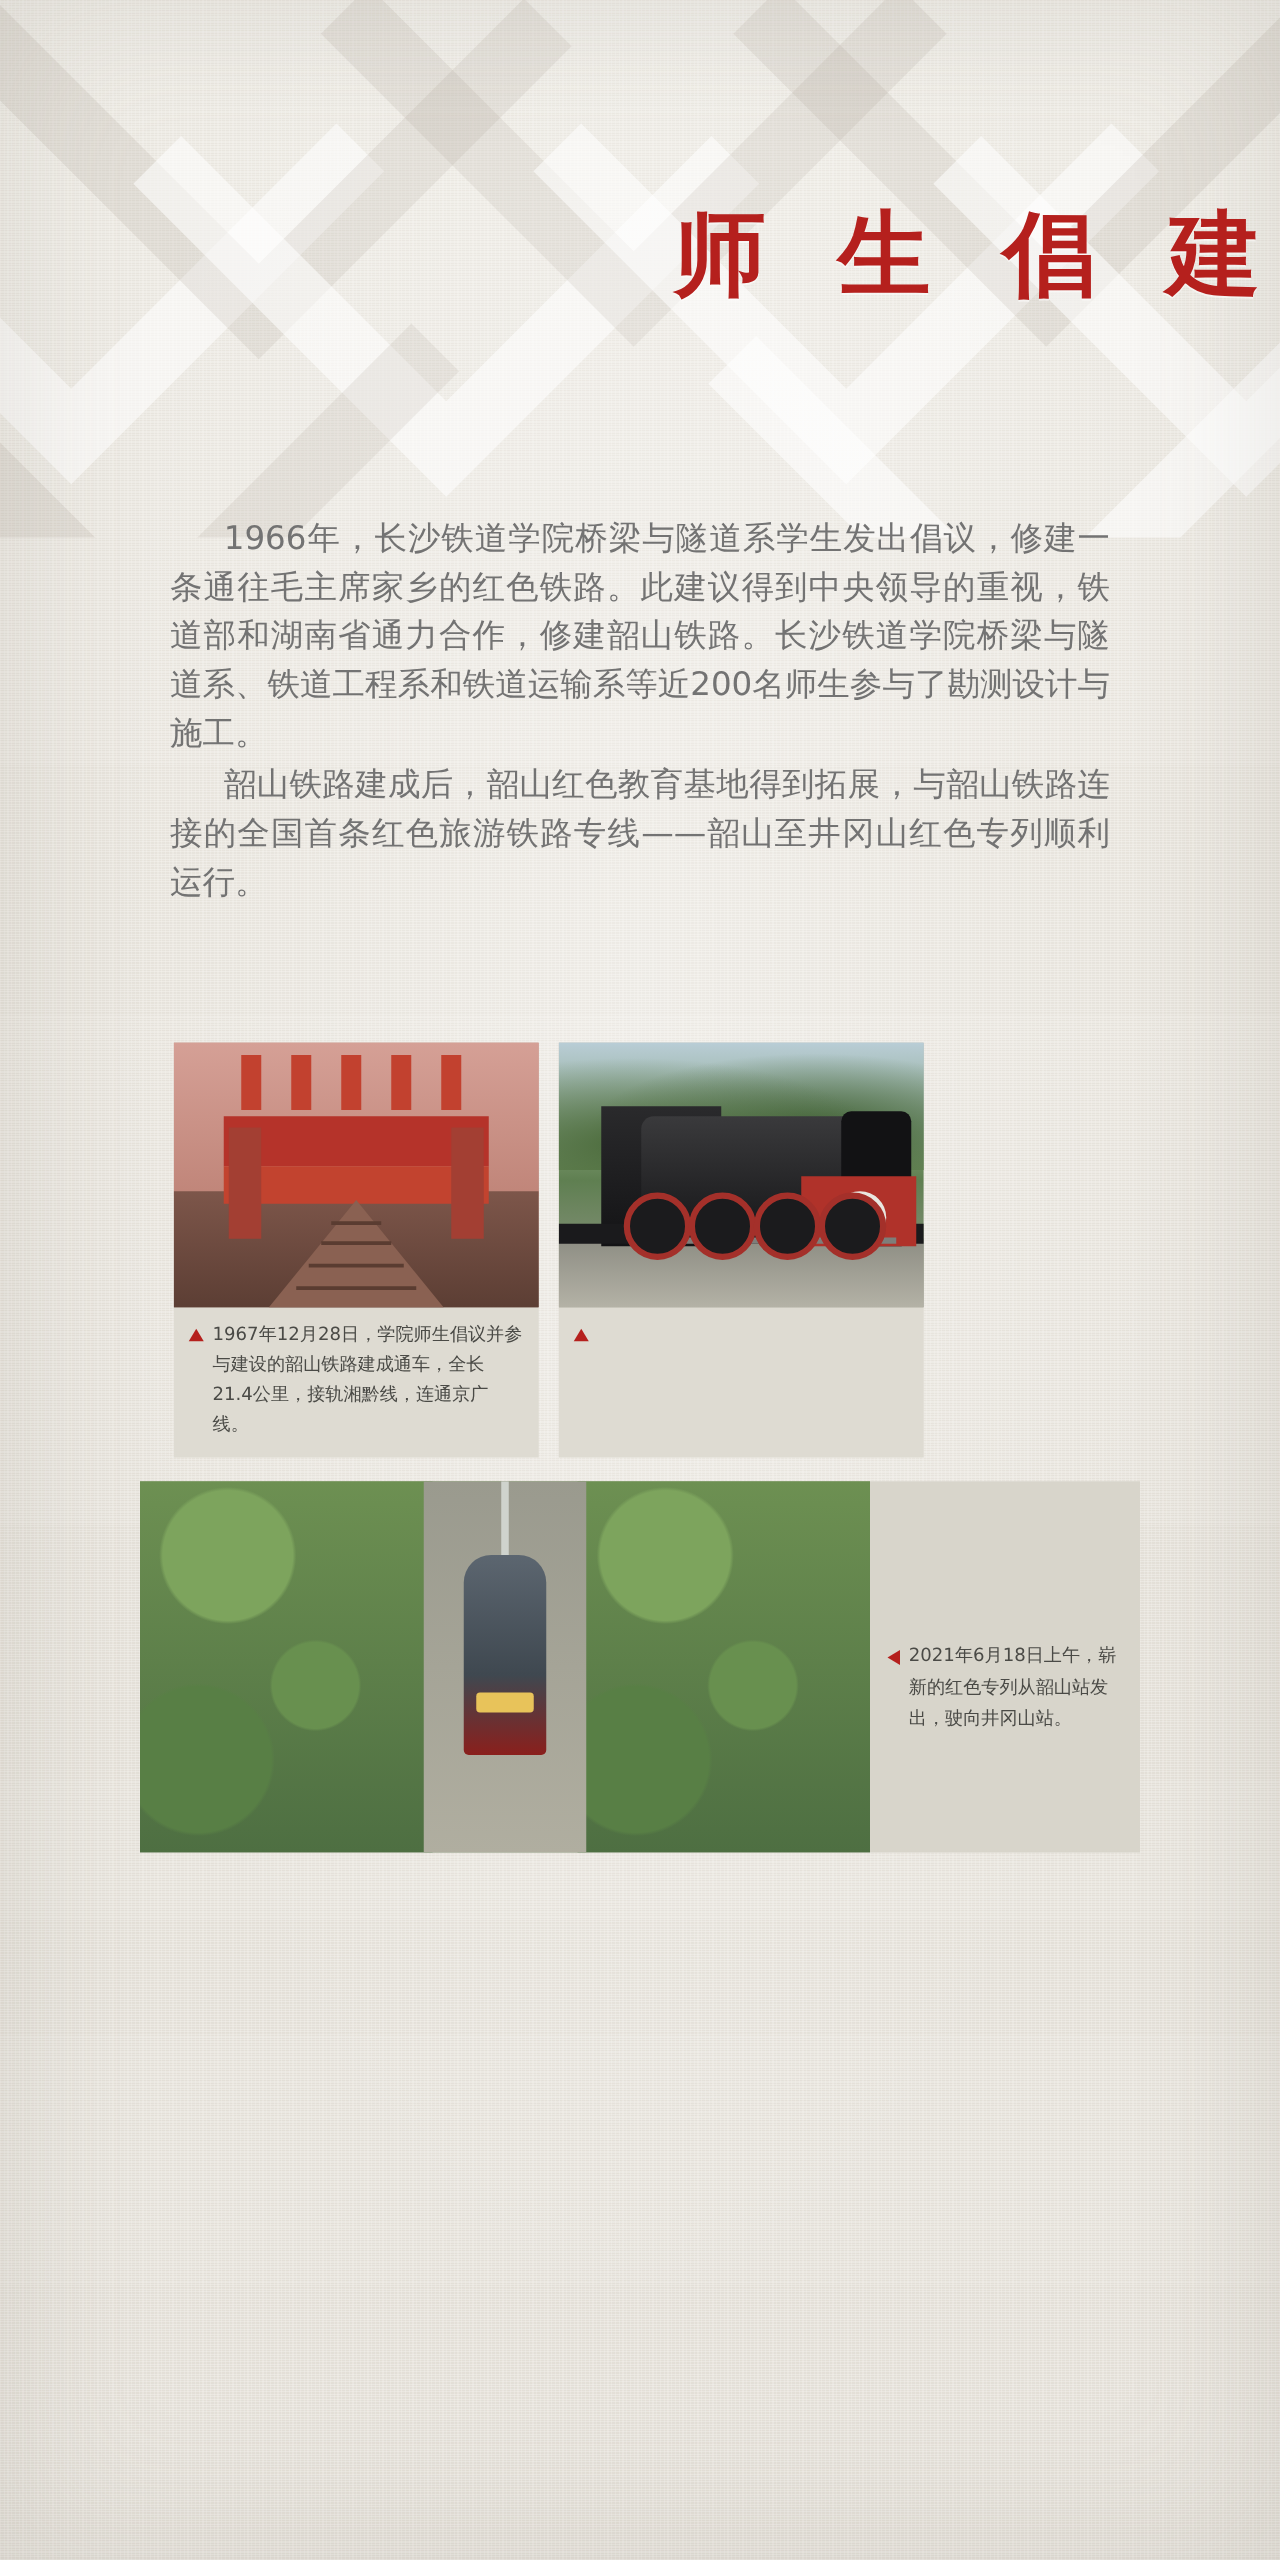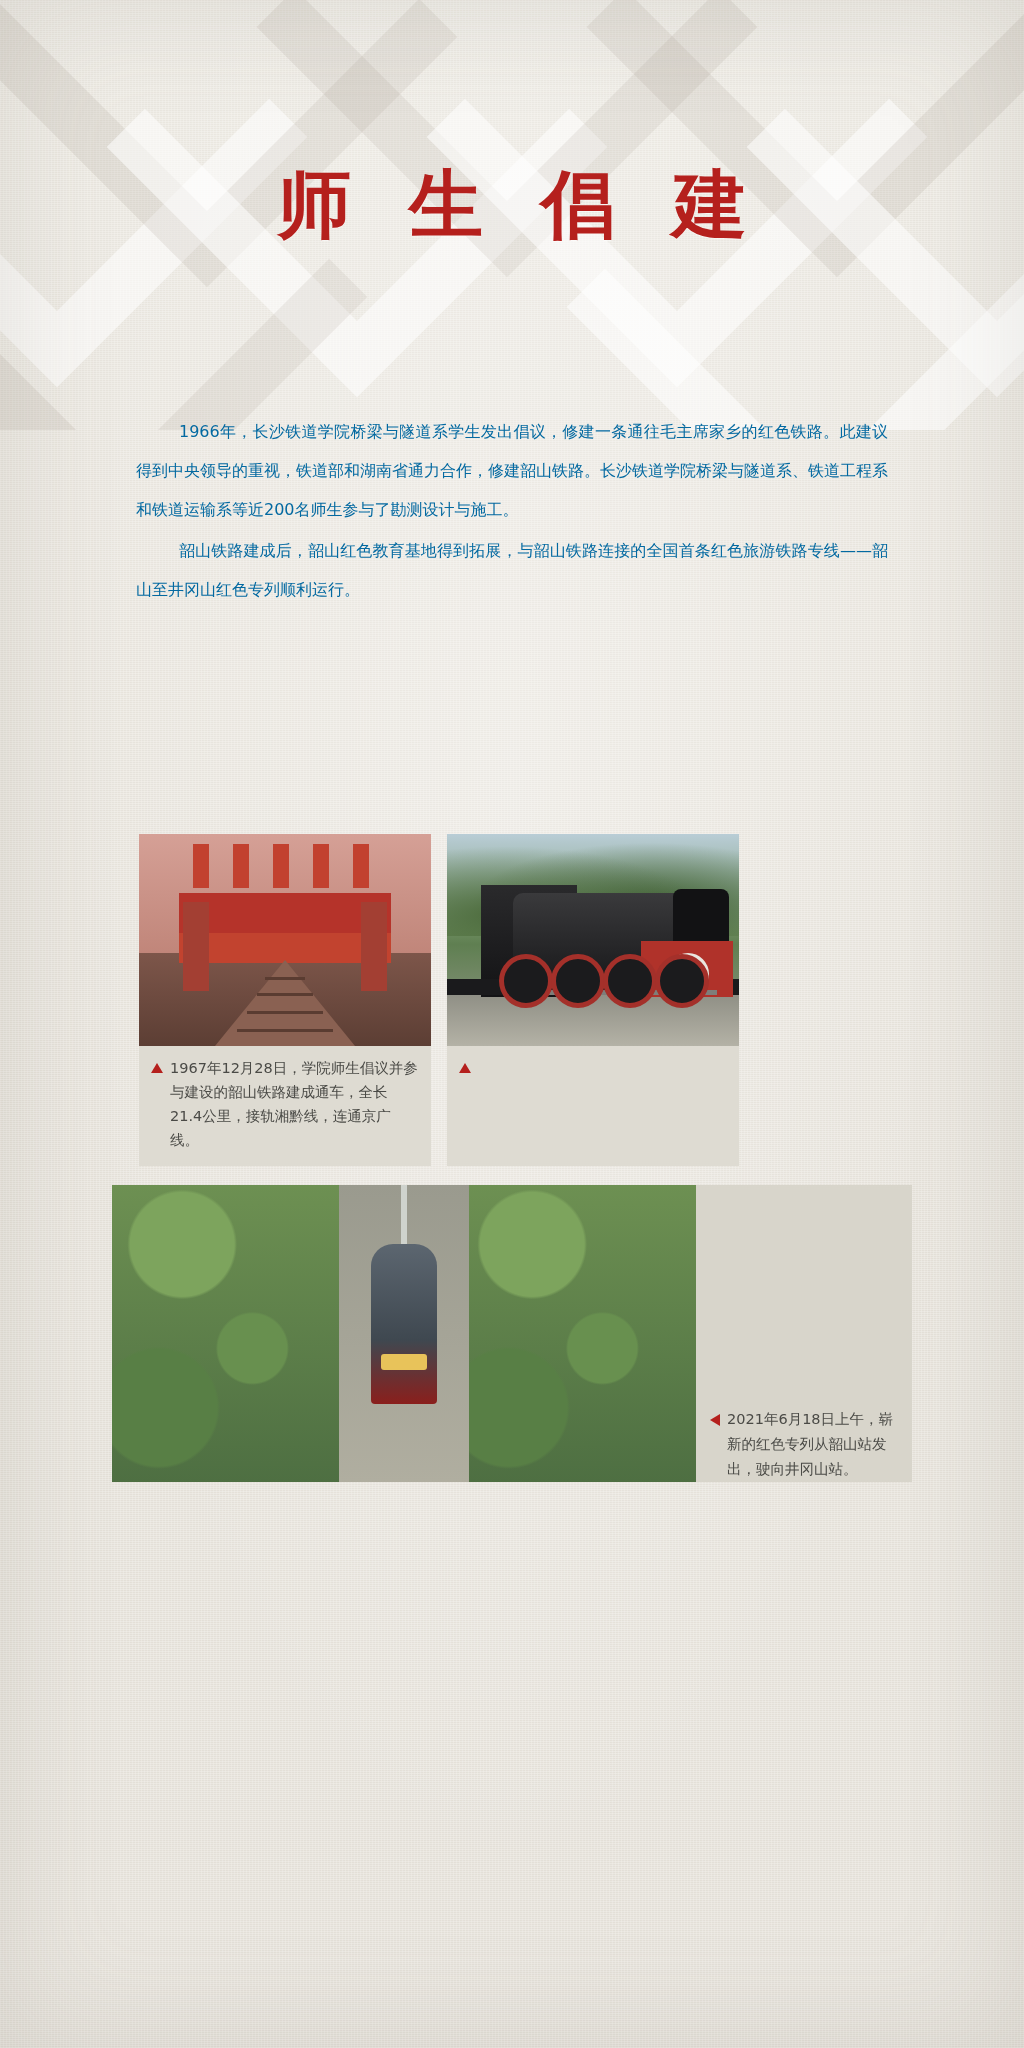--- a/index.html
+++ b/index.html
@@ -65,43 +65,43 @@
     width: 1024px;
     height: 2048px;
   }
 
   
   .title-wrap {
     position: absolute;
     top: 152px;
     left: 0;
     width: 1024px;
-    text-align: center;
+    text-align: right;
   }
   .title-line {
     color: #b5201d;
     font-size: 74px;
     font-weight: bold;
     letter-spacing: 16px;
     line-height: 104px;
     text-indent: 16px;
     font-family: "DejaVu Sans", "Liberation Sans", sans-serif;
     text-shadow: 0 1px 0 rgba(255,255,255,.5);
   }
 
   
   .body-text {
     position: absolute;
     top: 412px;
     left: 136px;
     width: 752px;
   }
   .para {
-    color: #0369a1;
-    font-size: 16px;
+    color: #737373;
+    font-size: 26px;
     line-height: 39px;
     text-align: justify;
     text-justify: inter-ideograph;
     text-indent: 43px;
     margin: 0 0 2px 0;
     font-family: "DejaVu Sans", "Liberation Sans", sans-serif;
   }
 
   
   .photo-row {
@@ -152,21 +152,20 @@
 
   
   .photo-bottom {
     position: absolute;
     top: 1185px;
     left: 112px;
     width: 800px;
     height: 297px;
     background: #d8d5cb;
     display: flex;
-    align-items: flex-end;
   }
   .photo-bottom .frame {
     width: 584px;
     height: 297px;
     overflow: hidden;
     position: relative;
   }
   .photo-bottom .side-cap {
     width: 216px;
     box-sizing: border-box;

